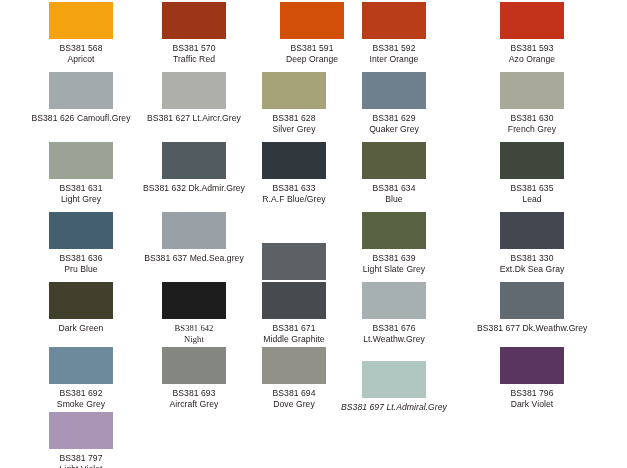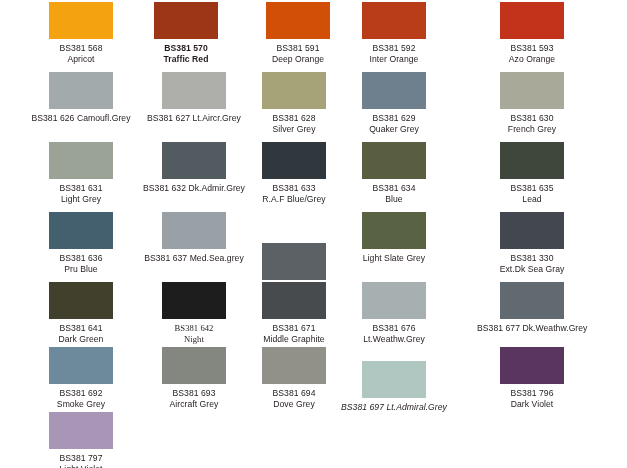--- a/index.html
+++ b/index.html
@@ -65,28 +65,28 @@
 <body>
 
 <div id="chart">
     <div class="swatch-cell stack" style="left: 26px; top: 2px;">
       <div class="swatch-chip" style="background-color: rgb(245, 162, 16);"></div>
       <div class="swatch-label">
         <span class="code">BS381 568</span>
         <span class="name">Apricot</span>
       </div>
     </div>
-    <div class="swatch-cell stack" style="left: 131px; top: 2px; font-weight: bold;">
+    <div class="swatch-cell stack" style="left: 139px; top: 2px;">
       <div class="swatch-chip" style="background-color: rgb(156, 54, 23);"></div>
       <div class="swatch-label">
         <span class="code">BS381 570</span>
         <span class="name">Traffic Red</span>
       </div>
     </div>
-    <div class="swatch-cell stack" style="left: 243px; top: 2px;">
+    <div class="swatch-cell stack" style="left: 257px; top: 2px;">
       <div class="swatch-chip" style="background-color: rgb(210, 79, 8);"></div>
       <div class="swatch-label">
         <span class="code">BS381 591</span>
         <span class="name">Deep Orange</span>
       </div>
     </div>
     <div class="swatch-cell stack" style="left: 339px; top: 2px;">
       <div class="swatch-chip" style="background-color: rgb(185, 61, 24);"></div>
       <div class="swatch-label">
         <span class="code">BS381 592</span>
@@ -175,34 +175,34 @@
     <div class="swatch-cell stack" style="left: 239px; top: 212px; margin-top: 31px;">
       <div class="swatch-chip" style="background-color: rgb(92, 97, 102);"></div>
       <div class="swatch-label">
         <span class="code">BS381 638</span>
         <span class="name">Dark.Sea.Grey</span>
       </div>
     </div>
     <div class="swatch-cell stack" style="left: 339px; top: 212px;">
       <div class="swatch-chip" style="background-color: rgb(89, 98, 67);"></div>
       <div class="swatch-label">
+        <span class="code">BS381 639</span>
         <span class="name">Light Slate Grey</span>
       </div>
     </div>
     <div class="swatch-cell stack" style="left: 477px; top: 212px;">
       <div class="swatch-chip" style="background-color: rgb(67, 71, 80);"></div>
       <div class="swatch-label">
         <span class="code">BS381 330</span>
         <span class="name">Ext.Dk Sea Gray</span>
       </div>
     </div>
     <div class="swatch-cell stack" style="left: 26px; top: 282px;">
       <div class="swatch-chip" style="background-color: rgb(64, 64, 44);"></div>
       <div class="swatch-label">
-        <span class="code">BS381 641</span>
         <span class="name">Dark Green</span>
       </div>
     </div>
     <div class="swatch-cell stack" style="left: 139px; top: 282px; font-family: Liberation Serif, serif;">
       <div class="swatch-chip" style="background-color: rgb(29, 29, 30);"></div>
       <div class="swatch-label">
         <span class="code">BS381 642</span>
         <span class="name">Night</span>
       </div>
     </div>

